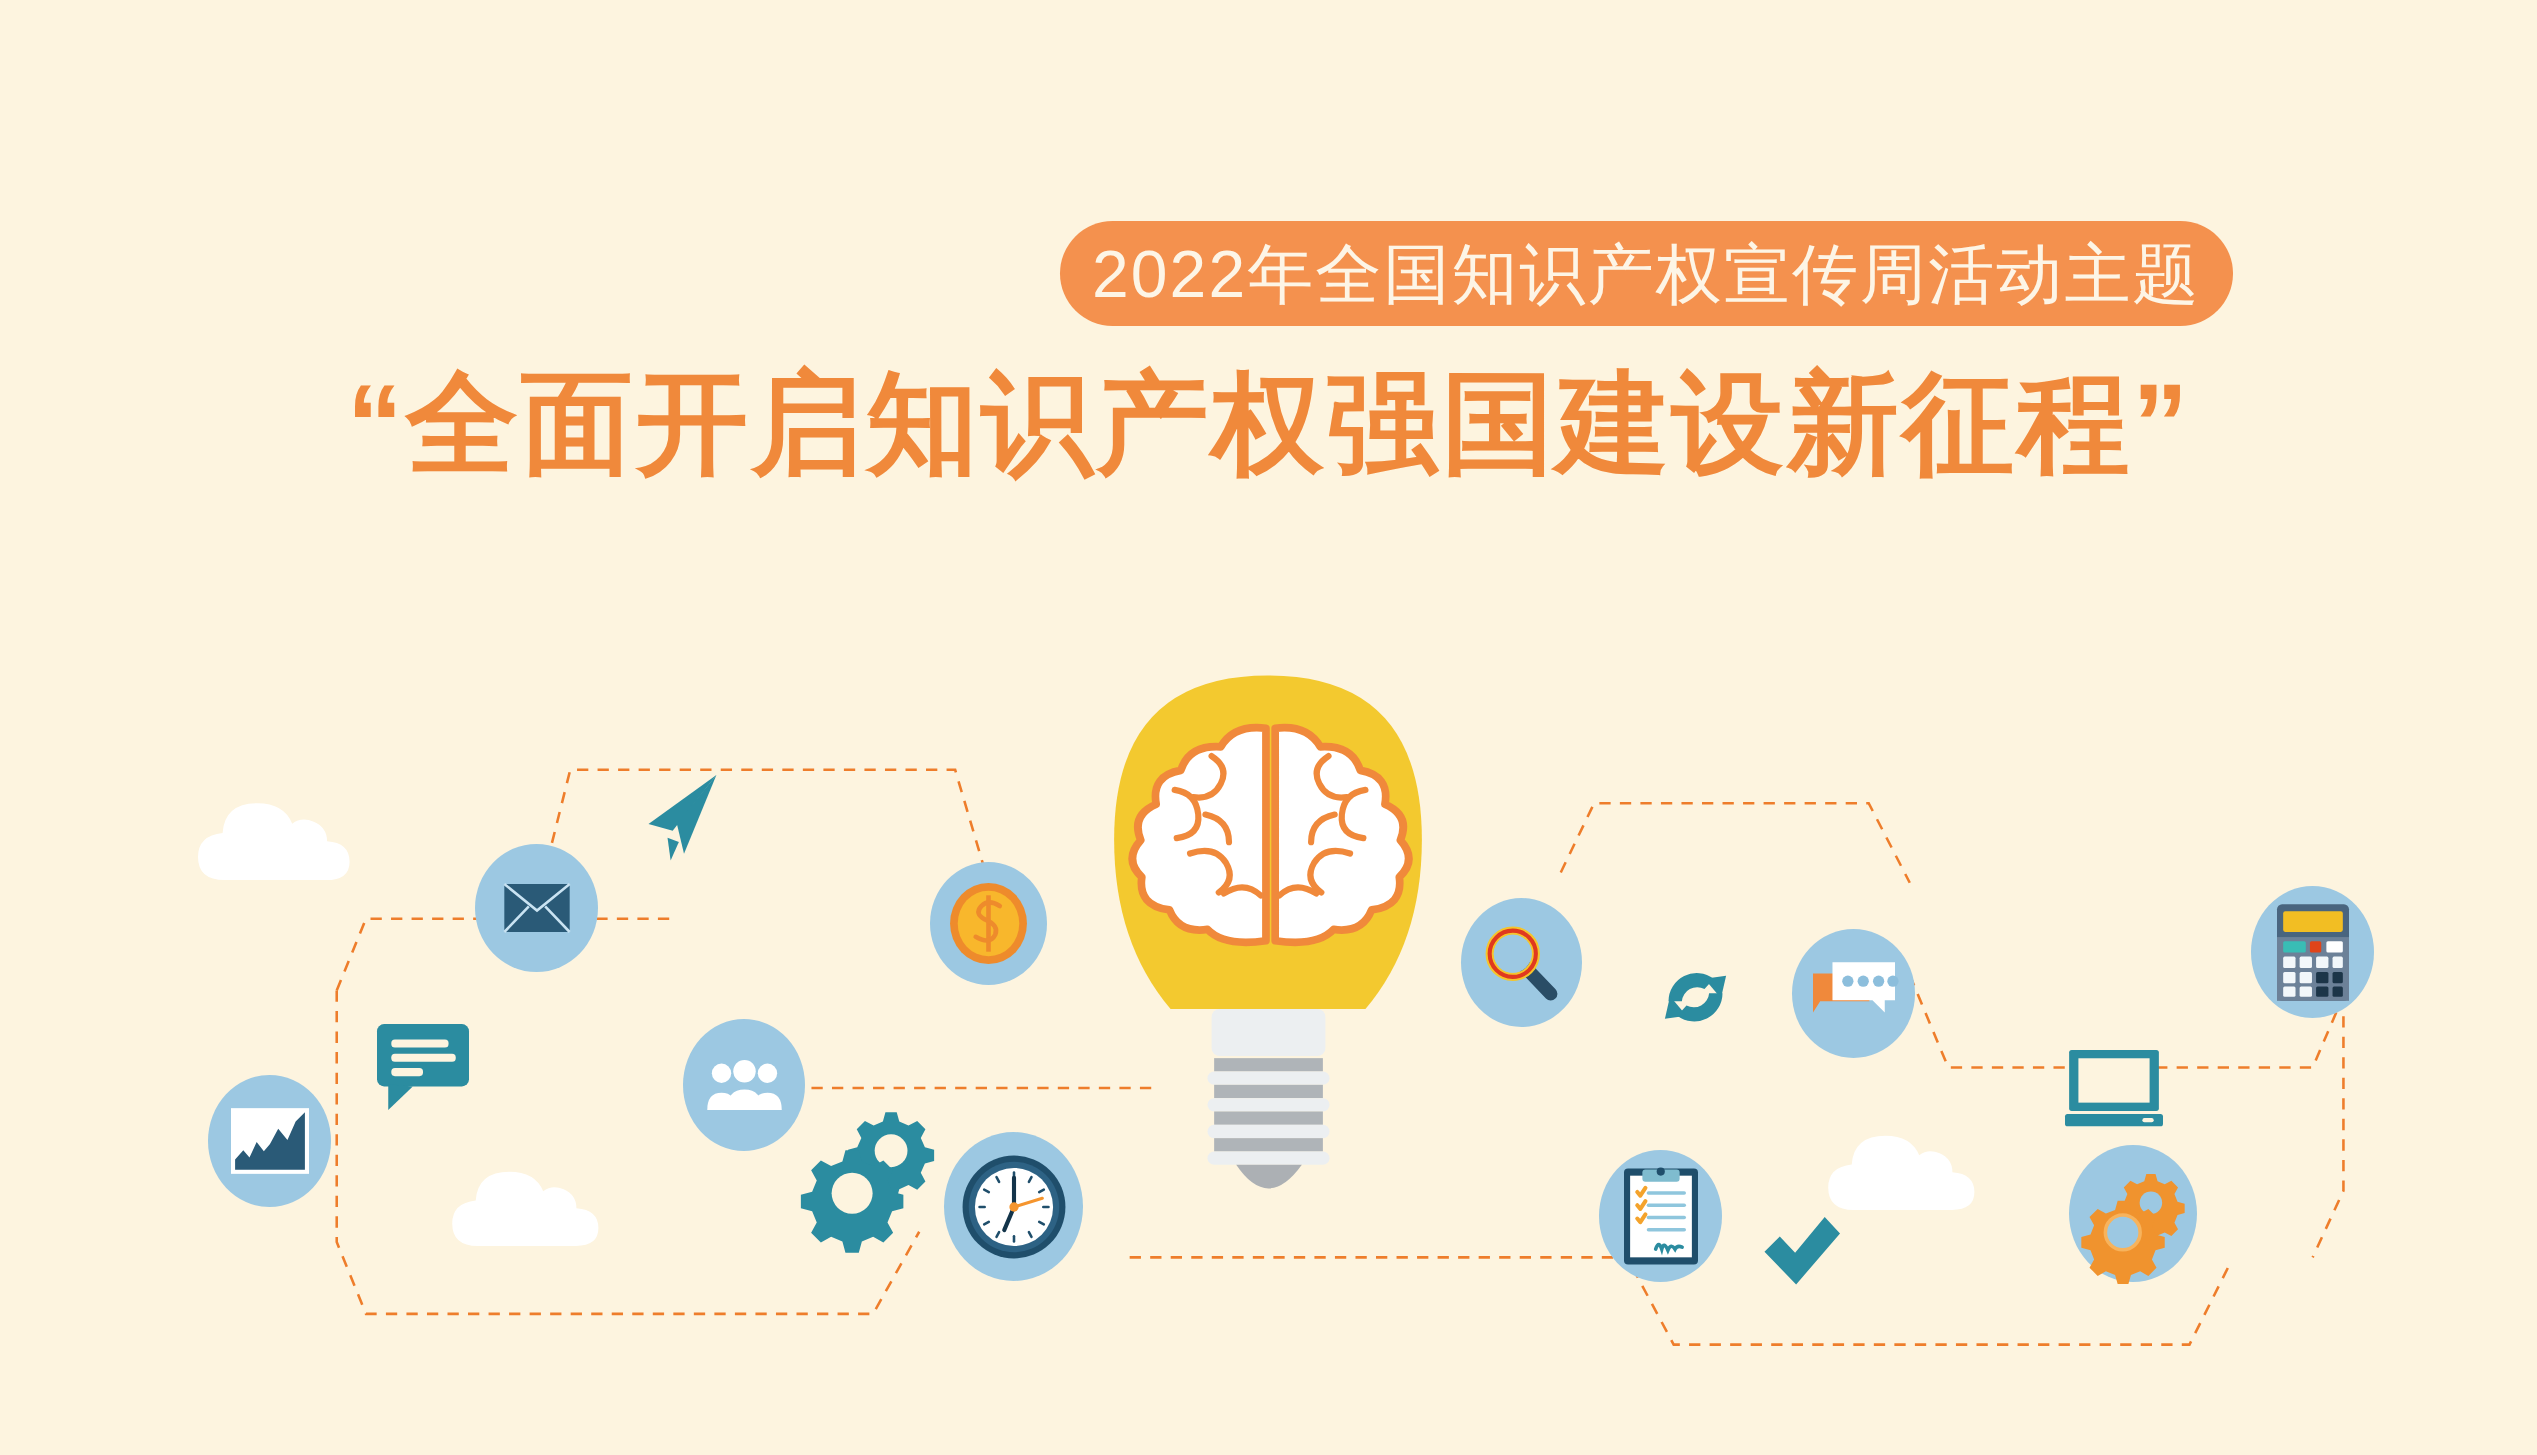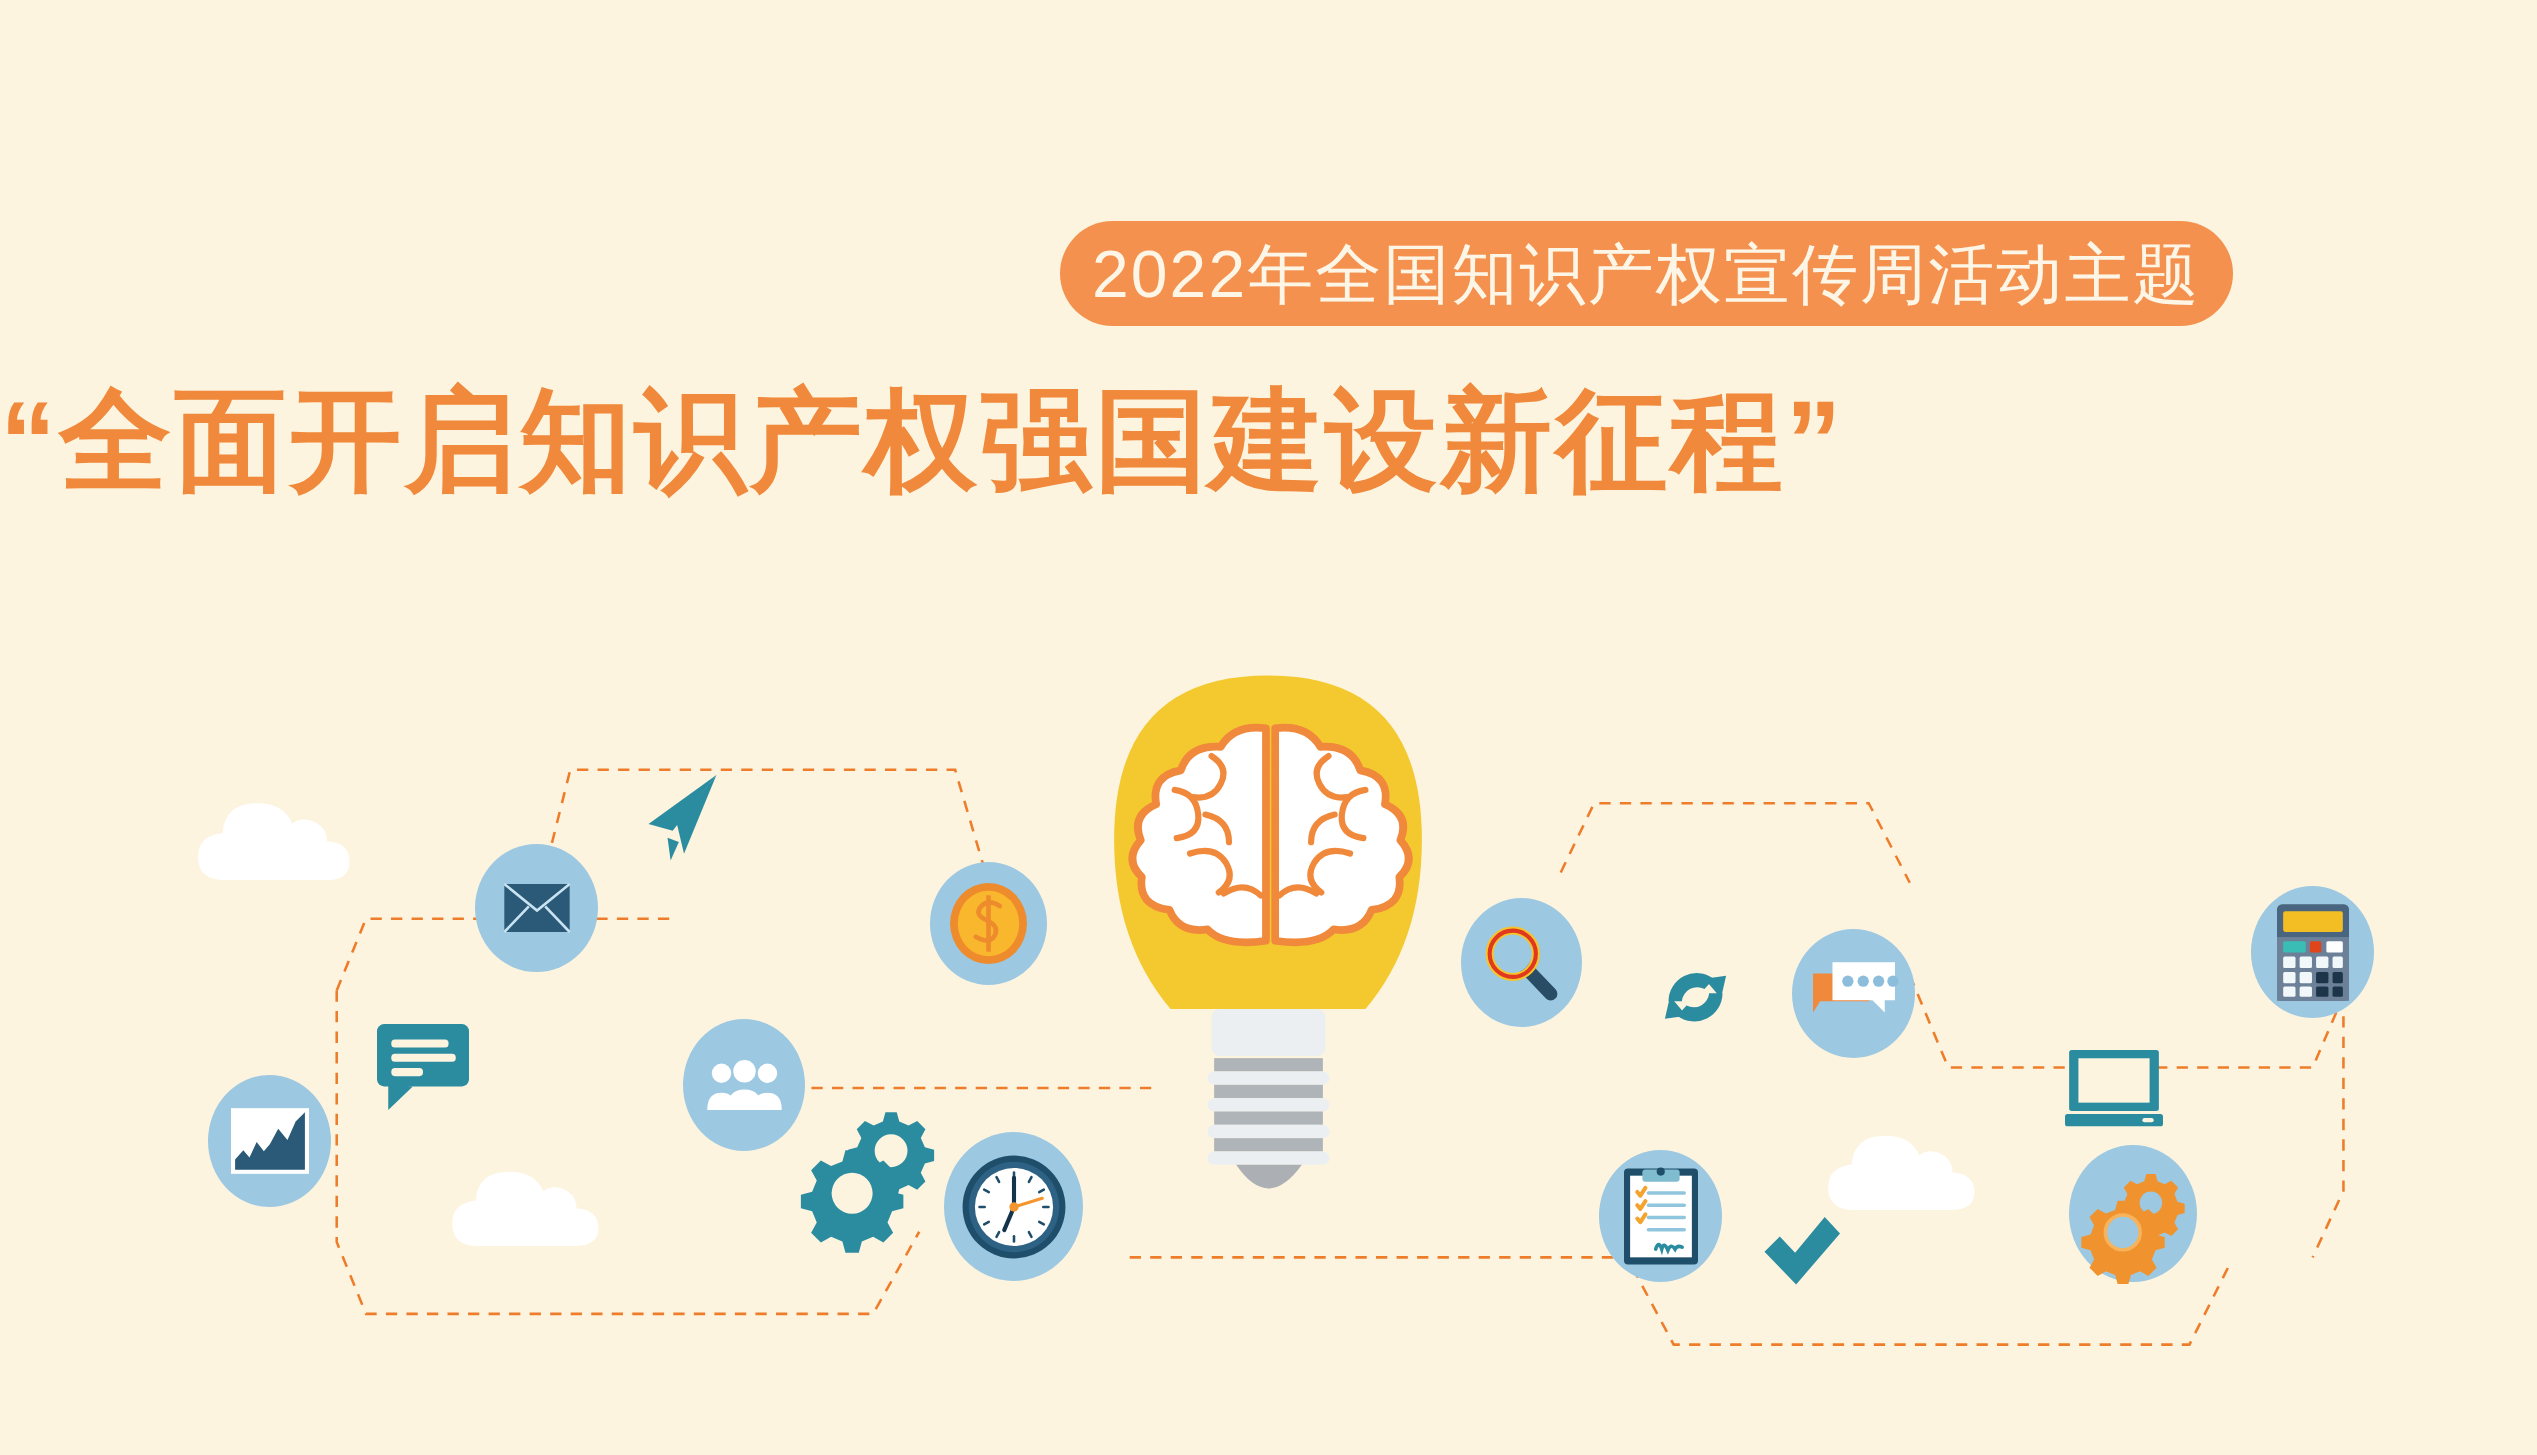--- a/index.html
+++ b/index.html
@@ -37,28 +37,27 @@
     letter-spacing:2.1px;
     line-height:1;
     white-space:nowrap;
     font-weight:400;
   }
   .main-title{
     position:absolute;
     left:0;
     top:354px;
     width:2538px;
-    text-align:left;
+    text-align:center;
     color:#F0893B;
     font-size:112px;
     font-weight:700;
     letter-spacing:3.1px;
     line-height:1.25;
     white-space:nowrap;
-    margin-top:17px;
   }
 
   
   .node{position:absolute;}
   .circ{
     position:absolute;
     border-radius:50%;
     background:#9CC8E2;
     display:flex;
     align-items:center;

